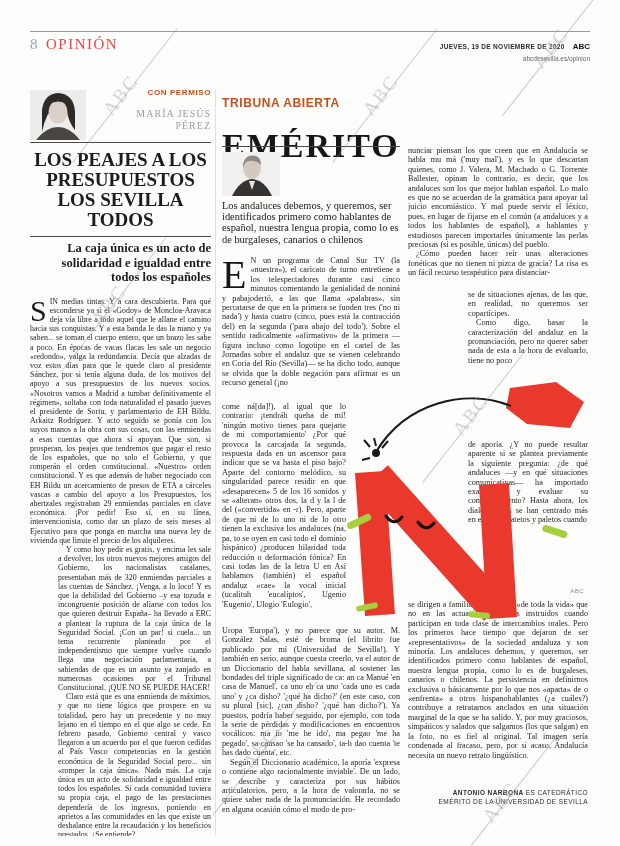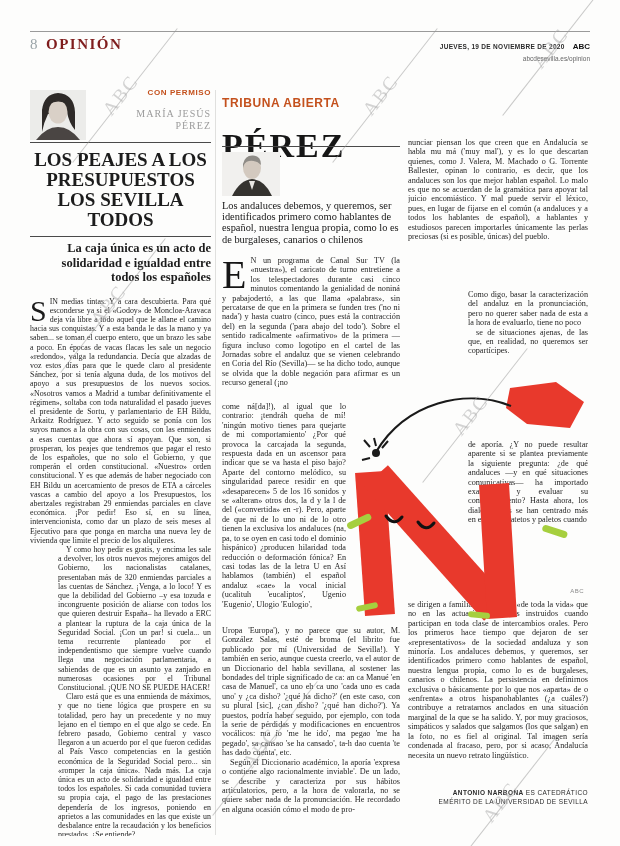--- a/index.html
+++ b/index.html
@@ -5,21 +5,21 @@
   html,body { margin:0; padding:0; background:#e8e8e8; }
   .page {
     position:relative; width:620px; height:846px; margin:0 auto;
     background:#fdfdfc; overflow:hidden;
     font-family:"Liberation Serif", serif; color:#262626;
   }
   
   .mast-rule { position:absolute; left:30px; width:560px; top:31px; border-top:1px solid #9a9a9a; }
   .mast-left { position:absolute; left:30px; top:36px; font-size:15px; letter-spacing:1.5px; }
   .mast-left .pn { color:#9aa4a8; margin-right:7px; }
-  .mast-left .sec { color:#7f1d1d; font-weight:700; }
+  .mast-left .sec { color:#ef4444; font-weight:400; }
   .mast-right { position:absolute; right:30px; top:35px; text-align:right; font-family:"Liberation Sans", sans-serif; }
   .mast-right .date { font-size:6.5px; font-weight:bold; color:#2b2b2b; letter-spacing:.3px; }
   .mast-right .brand { font-size:8px; font-weight:800; margin-left:8px; color:#111; }
   .mast-right .site { font-size:6.5px; color:#666; margin-top:2px; }
   
   .wm { position:absolute; width:170px; border-top:1px solid rgba(150,150,150,.5); transform:rotate(-52deg); z-index:6; pointer-events:none; }
   .wm span { position:absolute; top:-15px; left:60px; font-size:19px; color:rgba(176,176,176,.55); letter-spacing:2px; font-family:"Liberation Serif", serif; }
   
   .vdiv { position:absolute; left:215px; top:90px; height:745px; border-left:1px solid #e0e0de; }
   
@@ -43,21 +43,21 @@
   .trib-photo { position:absolute; left:0; top:56px; width:58px; height:44px; }
   .trib-byline { position:absolute; left:66px; top:58px; width:112px; text-align:right; font-size:14.5px; line-height:14px; color:#a8a49e; letter-spacing:1px; }
   .trib-stand { position:absolute; left:0; top:104px; width:178px; font-size:10.4px; line-height:11.2px; font-weight:normal; color:#161616; }
   .seg { position:absolute; font-size:8.2px; line-height:9.4px; text-align:justify; overflow:hidden; }
   .seg p { margin:0; }
   .seg p + p { text-indent:8px; }
   .dropcap-e { float:left; font-size:40px; line-height:33px; padding:2px 4px 0 0; color:#161616; }
   .c1a { left:0;   top:160px; width:178px; height:146px; }
   .c1b { left:0;   top:306px; width:124px; height:224px; }
   .c1c { left:0;   top:530px; width:178px; height:212px; }
-  .c2a { left:186px; top:42px;  width:180px; height:143px; }
+  .c2a { left:186px; top:50px;  width:180px; height:143px; }
   .c2b1{ left:246px; top:194px; width:120px; height:96px;  }
   .c2b2{ left:246px; top:344px; width:120px; height:160px; }
   .c2c { left:186px; top:504px; width:180px; height:192px; }
   .trib-attrib { position:absolute; right:0; top:692px; width:150px; text-align:right;
     font-family:"Liberation Sans", sans-serif; font-size:6.5px; line-height:9px; color:#2b2b2b; letter-spacing:.4px; }
   .trib-attrib b { font-weight:bold; }
   
   .illus { position:absolute; left:124px; top:284px; width:240px; height:248px; z-index:3; }
   .illus svg { display:block; }
   .illus-credit { position:absolute; right:2px; bottom:34px; font-family:"Liberation Sans", sans-serif; font-size:6px; color:#8a8a8a; letter-spacing:.5px; }
@@ -120,21 +120,21 @@
     <p class="oped-stand">La caja única es un acto de solidaridad e igualdad entre todos los españoles</p>
     <div class="oped-body">
       <p><span class="dropcap-s">S</span><span>IN medias tintas. Y a cara descubierta. Para qué esconderse ya si el «Godoy» de Moncloa-Aravaca deja vía libre a todo aquel que le allane el camino hacia sus conquistas. Y a esta banda le das la mano y ya saben... se toman el cuerpo entero, que un brazo les sabe a poco. En épocas de vacas flacas les sale un negocio «redondo», valga la redundancia. Decía que alzadas de voz estos días para que le quede claro al presidente Sánchez, por si tenía alguna duda, de los motivos del apoyo a sus presupuestos de los nuevos socios. «Nosotros vamos a Madrid a tumbar definitivamente el régimen», soltaba con toda naturalidad el pasado jueves el presidente de Sortu, y parlamentario de EH Bildu, Arkaitz Rodríguez. Y acto seguido se ponía con los suyos manos a la obra con sus cosas, con las enmiendas a esas cuentas que ahora sí apoyan. Que son, si prosperan, los peajes que tendremos que pagar el resto de los españoles, que no solo el Gobierno, y que romperán el orden constitucional. «Nuestro» orden constitucional. Y es que además de haber negociado con EH Bildu un acercamiento de presos de ETA a cárceles vascas a cambio del apoyo a los Presupuestos, los abertzales registraban 29 enmiendas parciales en clave económica. ¡Por pedir! Eso sí, en su línea, intervencionista, como dar un plazo de seis meses al Ejecutivo para que ponga en marcha una nueva ley de vivienda que limite el precio de los alquileres.</span></p>
       <p>Y como hoy pedir es gratis, y encima les sale a devolver, los otros nuevos mejores amigos del Gobierno, los nacionalistas catalanes, presentaban más de 320 enmiendas parciales a las cuentas de Sánchez. ¡Venga, a lo loco! Y es que la debilidad del Gobierno –y esa tozuda e incongruente posición de aliarse con todos los que quieren destruir España– ha llevado a ERC a plantear la ruptura de la caja única de la Seguridad Social. ¡Con un par! si cuela... un tema recurrente planteado por el independentismo que siempre vuelve cuando llega una negociación parlamentaria, a sabiendas de que es un asunto ya zanjado en numerosas ocasiones por el Tribunal Constitucional. ¡QUE NO SE PUEDE HACER!</p>
       <p>Claro está que es una enmienda de máximos, y que no tiene lógica que prospere en su totalidad, pero hay un precedente y no muy lejano en el tiempo en el que algo se cede. En febrero pasado, Gobierno central y vasco llegaron a un acuerdo por el que fueron cedidas al País Vasco competencias en la gestión económica de la Seguridad Social pero... sin «romper la caja única». Nada más. La caja única es un acto de solidaridad e igualdad entre todos los españoles. Si cada comunidad tuviera su propia caja, el pago de las prestaciones dependería de los ingresos, poniendo en aprietos a las comunidades en las que existe un desbalance entre la recaudación y los beneficios prestados. ¿Se entiende?</p>
     </div>
   </div>
 
   <div class="trib">
     <div class="trib-kicker">TRIBUNA ABIERTA</div>
-    <h1 class="trib-headline">PÉREZ</h1>
+    <h1 class="trib-headline">EMÉRITO</h1>
     <div class="trib-hrule"></div>
 
     <svg class="trib-photo" viewBox="0 0 58 44">
       <rect width="58" height="44" fill="#f1f0ee"></rect>
       <ellipse cx="30" cy="16" rx="9" ry="11" fill="#d3c9bf"></ellipse>
       <path d="M21,12 Q23,3 31,3.5 Q39,4 39,13 Q34,8 27,9 Q22,10 21,16 Z" fill="#8e8b86"></path>
       <path d="M10,44 Q18,28 30,27 Q43,28 50,44 Z" fill="#35332f"></path>
       <polygon points="27,29 33,29 30,38" fill="#e8e6e2"></polygon>
     </svg>
     <div class="trib-stand">Los andaluces debemos, y queremos, ser identificados primero como hablantes de español, nuestra lengua propia, como lo es de burgaleses, canarios o chilenos</div>
@@ -143,24 +143,25 @@
       <p><span class="dropcap-e">E</span><span>N un programa de Canal Sur TV (la «nuestra»), el caricato de turno entretiene a los telespectadores durante casi cinco minutos comentando la genialidad de noniná y pabajodertó, a las que llama «palabras», sin percatarse de que en la primera se funden tres ('no ni nada') y hasta cuatro (cinco, pues está la contracción del) en la segunda ('para abajo del todo'). Sobre el sentido radicalmente «afirmativo» de la primera —figura incluso como logotipo en el cartel de las Jornadas sobre el andaluz que se vienen celebrando en Coria del Río (Sevilla)— se ha dicho todo, aunque se olvida que la doble negación para afirmar es un recurso general (¡no</span></p>
     </div>
     <div class="seg c1b">come ná[da]!), al igual que lo contrario: ¡tendráh queha de mí! 'ningún motivo tienes para quejarte de mi comportamiento' ¿Por qué provoca la carcajada la segunda, respuesta dada en un ascensor para indicar que se va hasta el piso bajo? Aparte del contorno melódico, su singularidad parece residir en que «desaparecen» 5 de los 16 sonidos y se «alteran» otros dos, la d y la l de del («convertida» en -r). Pero, aparte de que ni de lo uno ni de lo otro tienen la exclusiva los andaluces (na, pa, to se oyen en casi todo el dominio hispánico) ¿producen hilaridad toda reducción o deformación fónica? En casi todas las de la letra U en Así hablamos (también) el español andaluz «cae» la vocal inicial (ucalituh 'eucaliptos', Ugenio 'Eugenio', Ulogio 'Eulogio',</div>
     <div class="seg c1c">
       <p>Uropa 'Europa'), y no parece que su autor, M. González Salas, esté de broma (el librito fue publicado por mí (Universidad de Sevilla!). Y también en serio, aunque cuesta creerlo, va el autor de un Diccionario del habla sevillana, al sostener las bondades del triple significado de ca: an ca Manué 'en casa de Manuel', ca uno eh ca uno 'cada uno es cada uno' y ¿ca disho? '¿qué ha dicho?' (en este caso, con su plural [sic], ¿can disho? '¿qué han dicho?'). Ya puestos, podría haber seguido, por ejemplo, con toda la serie de pérdidas y modificaciones en encuentros vocálicos: ma ío 'me he ido', ma pegao 'me ha pegado', sa cansao 'se ha cansado', ta-h dao cuenta 'te has dado cuenta', etc.</p>
       <p>Según el Diccionario académico, la aporía 'expresa o contiene algo racionalmente inviable'. De un lado, se describe y caracteriza por sus hábitos articulatorios, pero, a la hora de valorarla, no se quiere saber nada de la pronunciación. He recordado en alguna ocasión cómo el modo de pro-</p>
     </div>
 
     <div class="seg c2a">
       <p>nunciar piensan los que creen que en Andalucía se habla mu má ('muy mal'), y es lo que descartan quienes, como J. Valera, M. Machado o G. Torrente Ballester, opinan lo contrario, es decir, que los andaluces son los que mejor hablan español. Lo malo es que no se acuerdan de la gramática para apoyar tal juicio encomiástico. Y mal puede servir el léxico, pues, en lugar de fijarse en el común (a andaluces y a todos los hablantes de español), a hablantes y estudiosos parecen importarles únicamente las perlas preciosas (si es posible, únicas) del pueblo.</p>
+      <p>¿Cómo pueden hacer reír unas alteraciones fonéticas que no tienen ni pizca de gracia? La risa es un fácil recurso terapéutico para distanciar-</p>
     </div>
     <div class="seg c2b1">
+      <p>se de situaciones ajenas, de las que, en realidad, no queremos ser copartícipes.</p>
       <p>Como digo, basar la caracterización del andaluz en la pronunciación, pero no querer saber nada de esta a la hora de evaluarlo, tiene no poco</p>
-      <p>se de situaciones ajenas, de las que, en realidad, no queremos ser copartícipes.</p>
     </div>
     <div class="seg c2b2">de aporía. ¿Y no puede resultar aparente si se plantea previamente la siguiente pregunta: ¿de qué andaluces —y en qué situaciones comunicativas— ha importado examinar y evaluar su comportamiento? Hasta ahora, los dialectólogos se han centrado más en el de los catetos y paletos cuando</div>
     <div class="seg c2c">se dirigen a familiares y amigos «de toda la vida» que no en las actuaciones de los instruidos cuando participan en toda clase de intercambios orales. Pero los primeros hace tiempo que dejaron de ser «representativos» de la sociedad andaluza y son minoría. Los andaluces debemos, y queremos, ser identificados primero como hablantes de español, nuestra lengua propia, como lo es de burgaleses, canarios o chilenos. La persistencia en definirnos exclusiva o básicamente por lo que nos «aparta» de o «enfrenta» a otros hispanohablantes (¿a cuáles?) contribuye a retratarnos anclados en una situación marginal de la que se ha salido. Y, por muy graciosos, simpáticos y salados que salgamos (los que salgan) en la foto, no es fiel al original. Tal imagen sería condenada al fracaso, pero, por si acaso, Andalucía necesita un nuevo retrato lingüístico.</div>
 
     <div class="illus">
       <svg width="240" height="248" viewBox="0 0 240 248">
 
         <polygon points="164,8 210,2 238,22 224,48 181,44 160,28" fill="#e8392c"></polygon>
 
         <path d="M30,72 C60,22 120,8 165,26" fill="none" stroke="#1a1a1a" stroke-width="2.2"></path>

